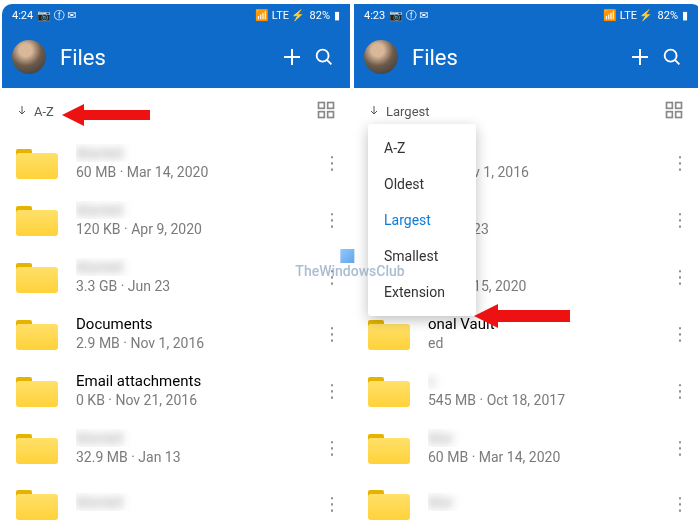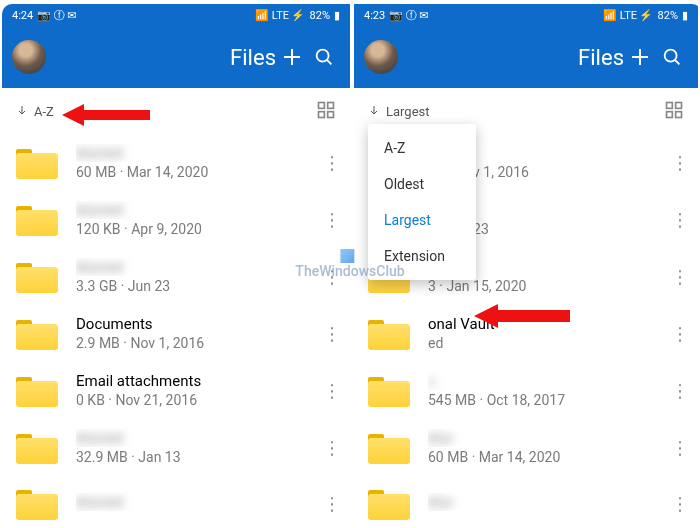--- a/index.html
+++ b/index.html
@@ -39,21 +39,20 @@
     padding: 0 8px;
   }
   .statusbar .sp { flex: 1; }
   .statusbar span { margin: 0 2px; }
   .topbar {
     height: 62px;
     background: #0f6bca;
     display: flex;
     align-items: center;
     padding: 0 10px;
-    text-align: right;
   }
   .avatar {
     width: 34px; height: 34px;
     border-radius: 50%;
     background: radial-gradient(circle at 40% 30%, #d9b89a 20%, #6e5a4a 50%, #444 80%);
   }
   .title {
     color: #fff;
     font-size: 22px;
     margin-left: 14px;
@@ -376,20 +375,21 @@
             <div class="meta"></div>
           </div>
           <div class="more">⋮</div>
         </div>
       </div>
 
     <div class="menu" id="sort-menu">
         <div>A-Z</div>
         <div>Oldest</div>
         <div class="active">Largest</div>
+        <div>Smallest</div>
         <div>Extension</div>
       </div>
 
     <div class="arrow" style="left:120px;top:298px">
       <svg width="100" height="28">
           <polygon points="0,14 24,2 24,8 96,8 96,20 24,20 24,26" fill="#e11"></polygon>
         </svg>
     </div>
   </div>
 </div>

